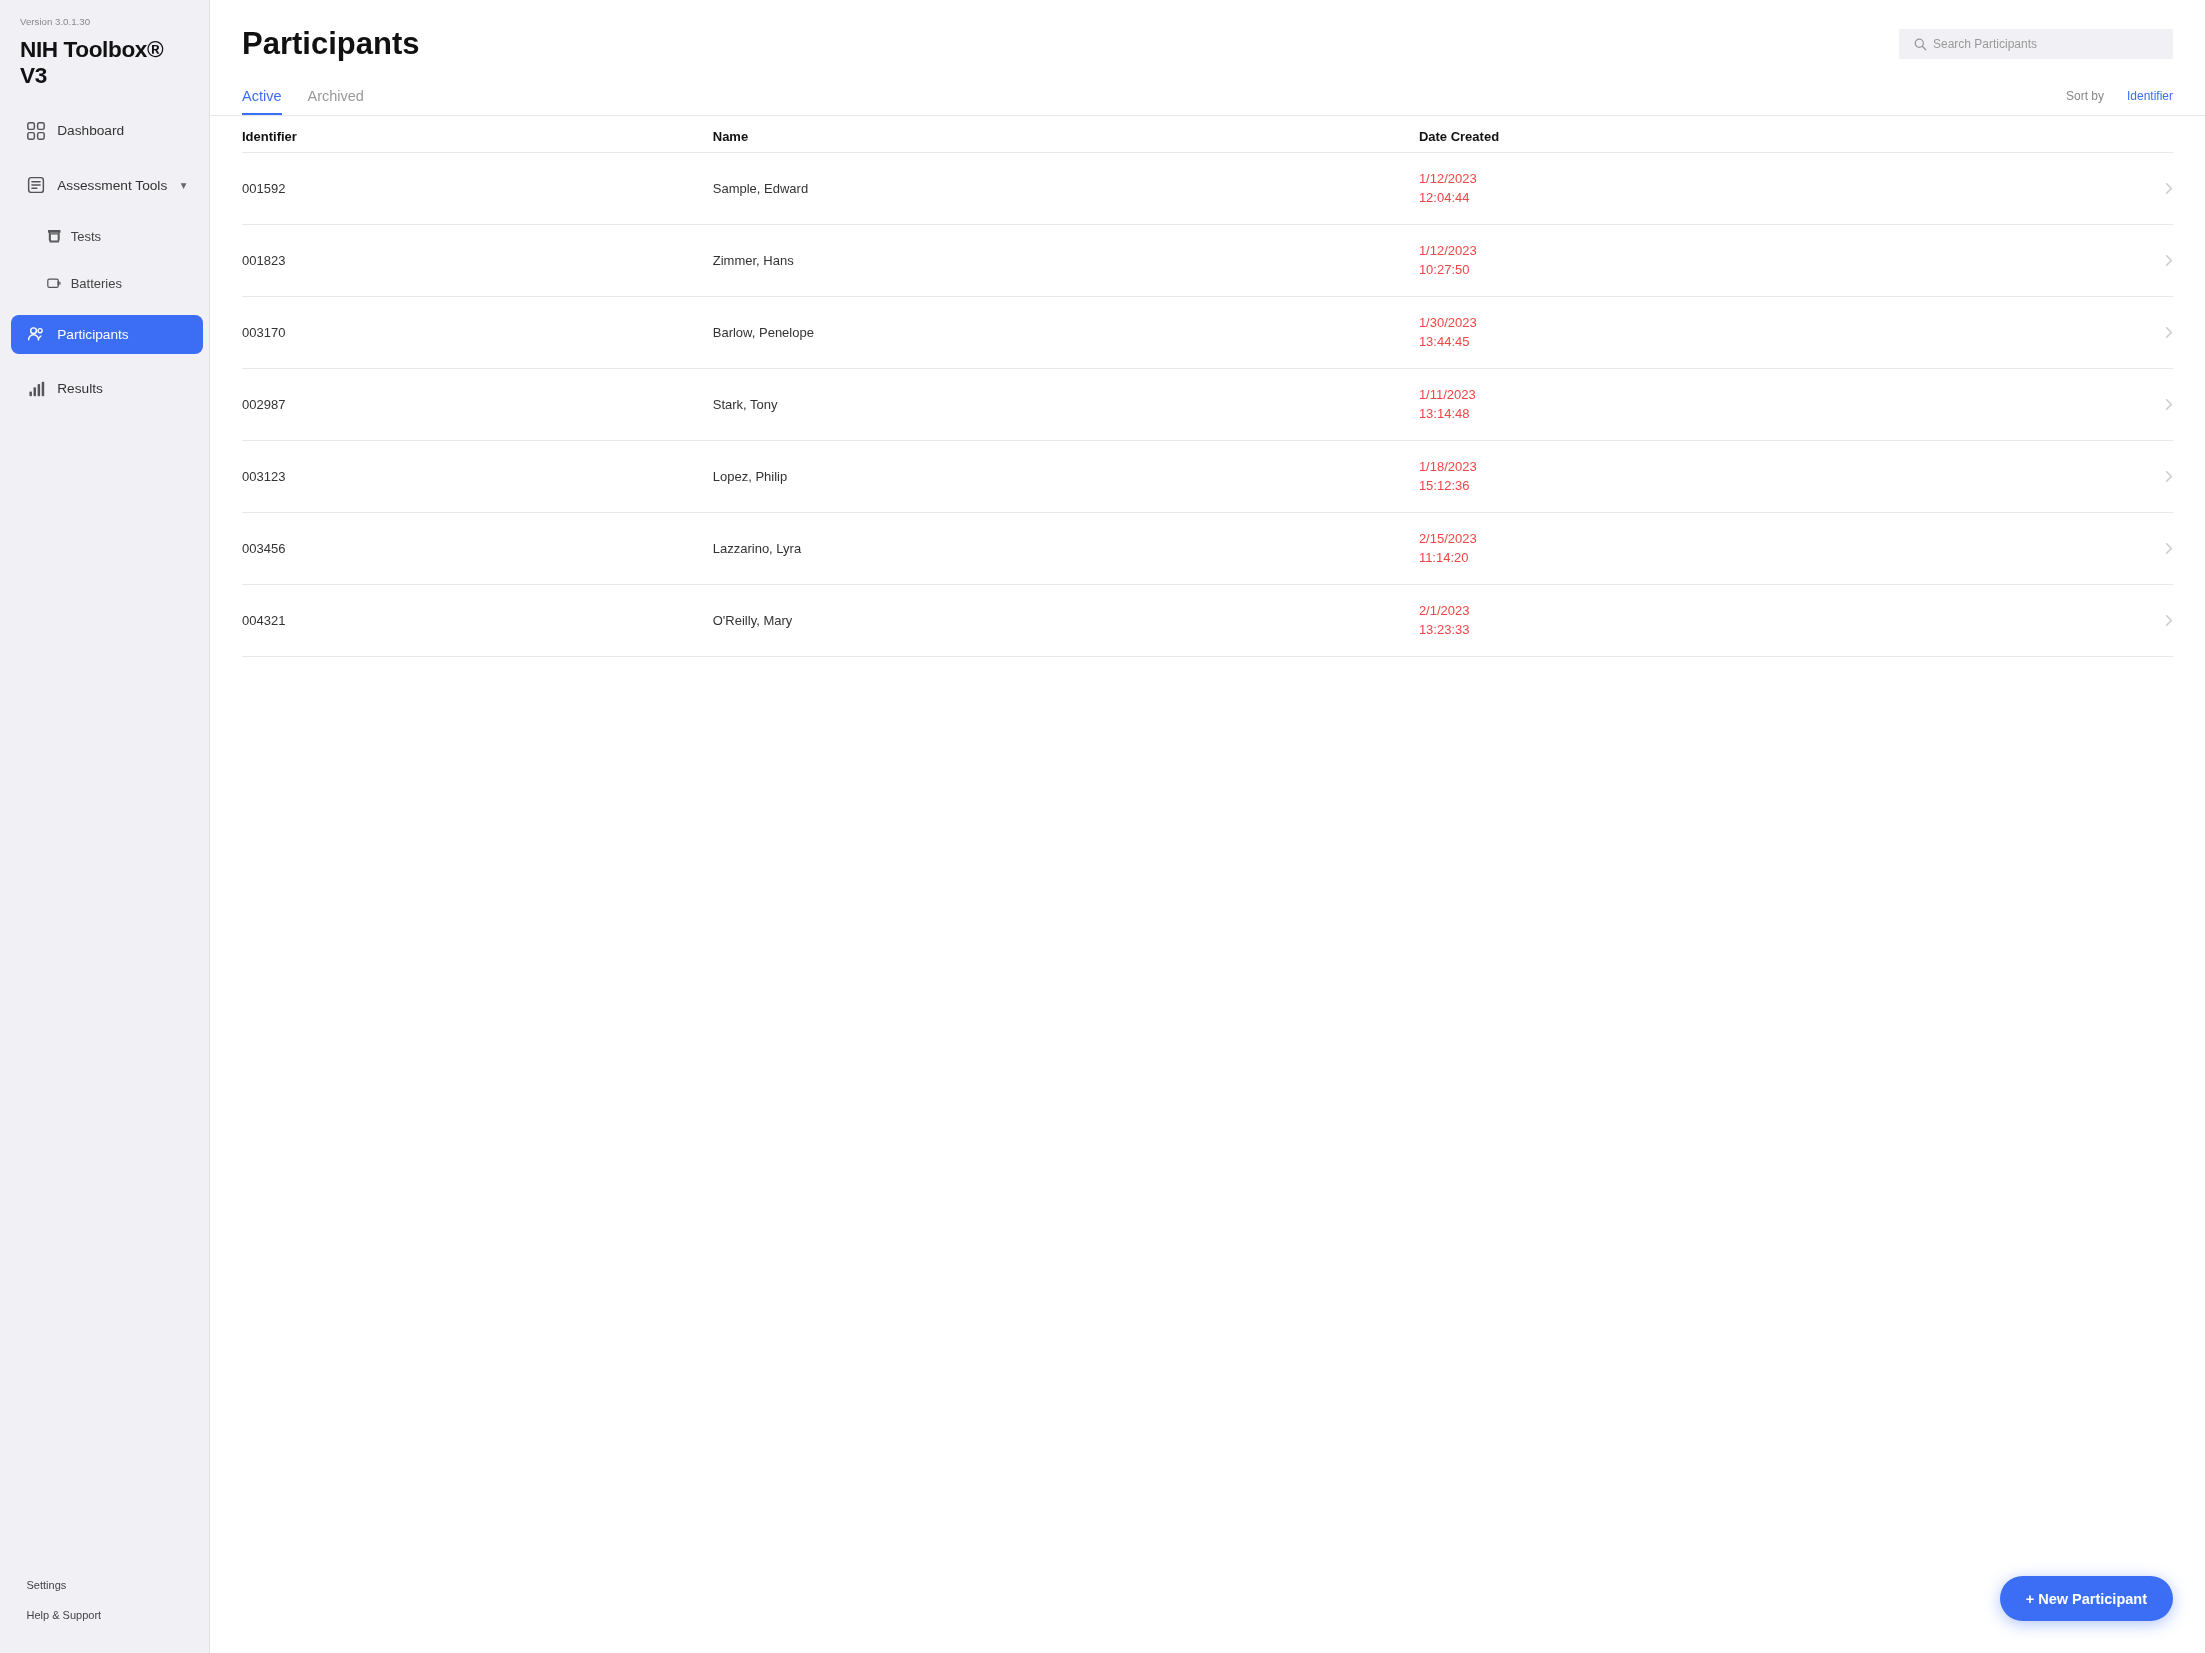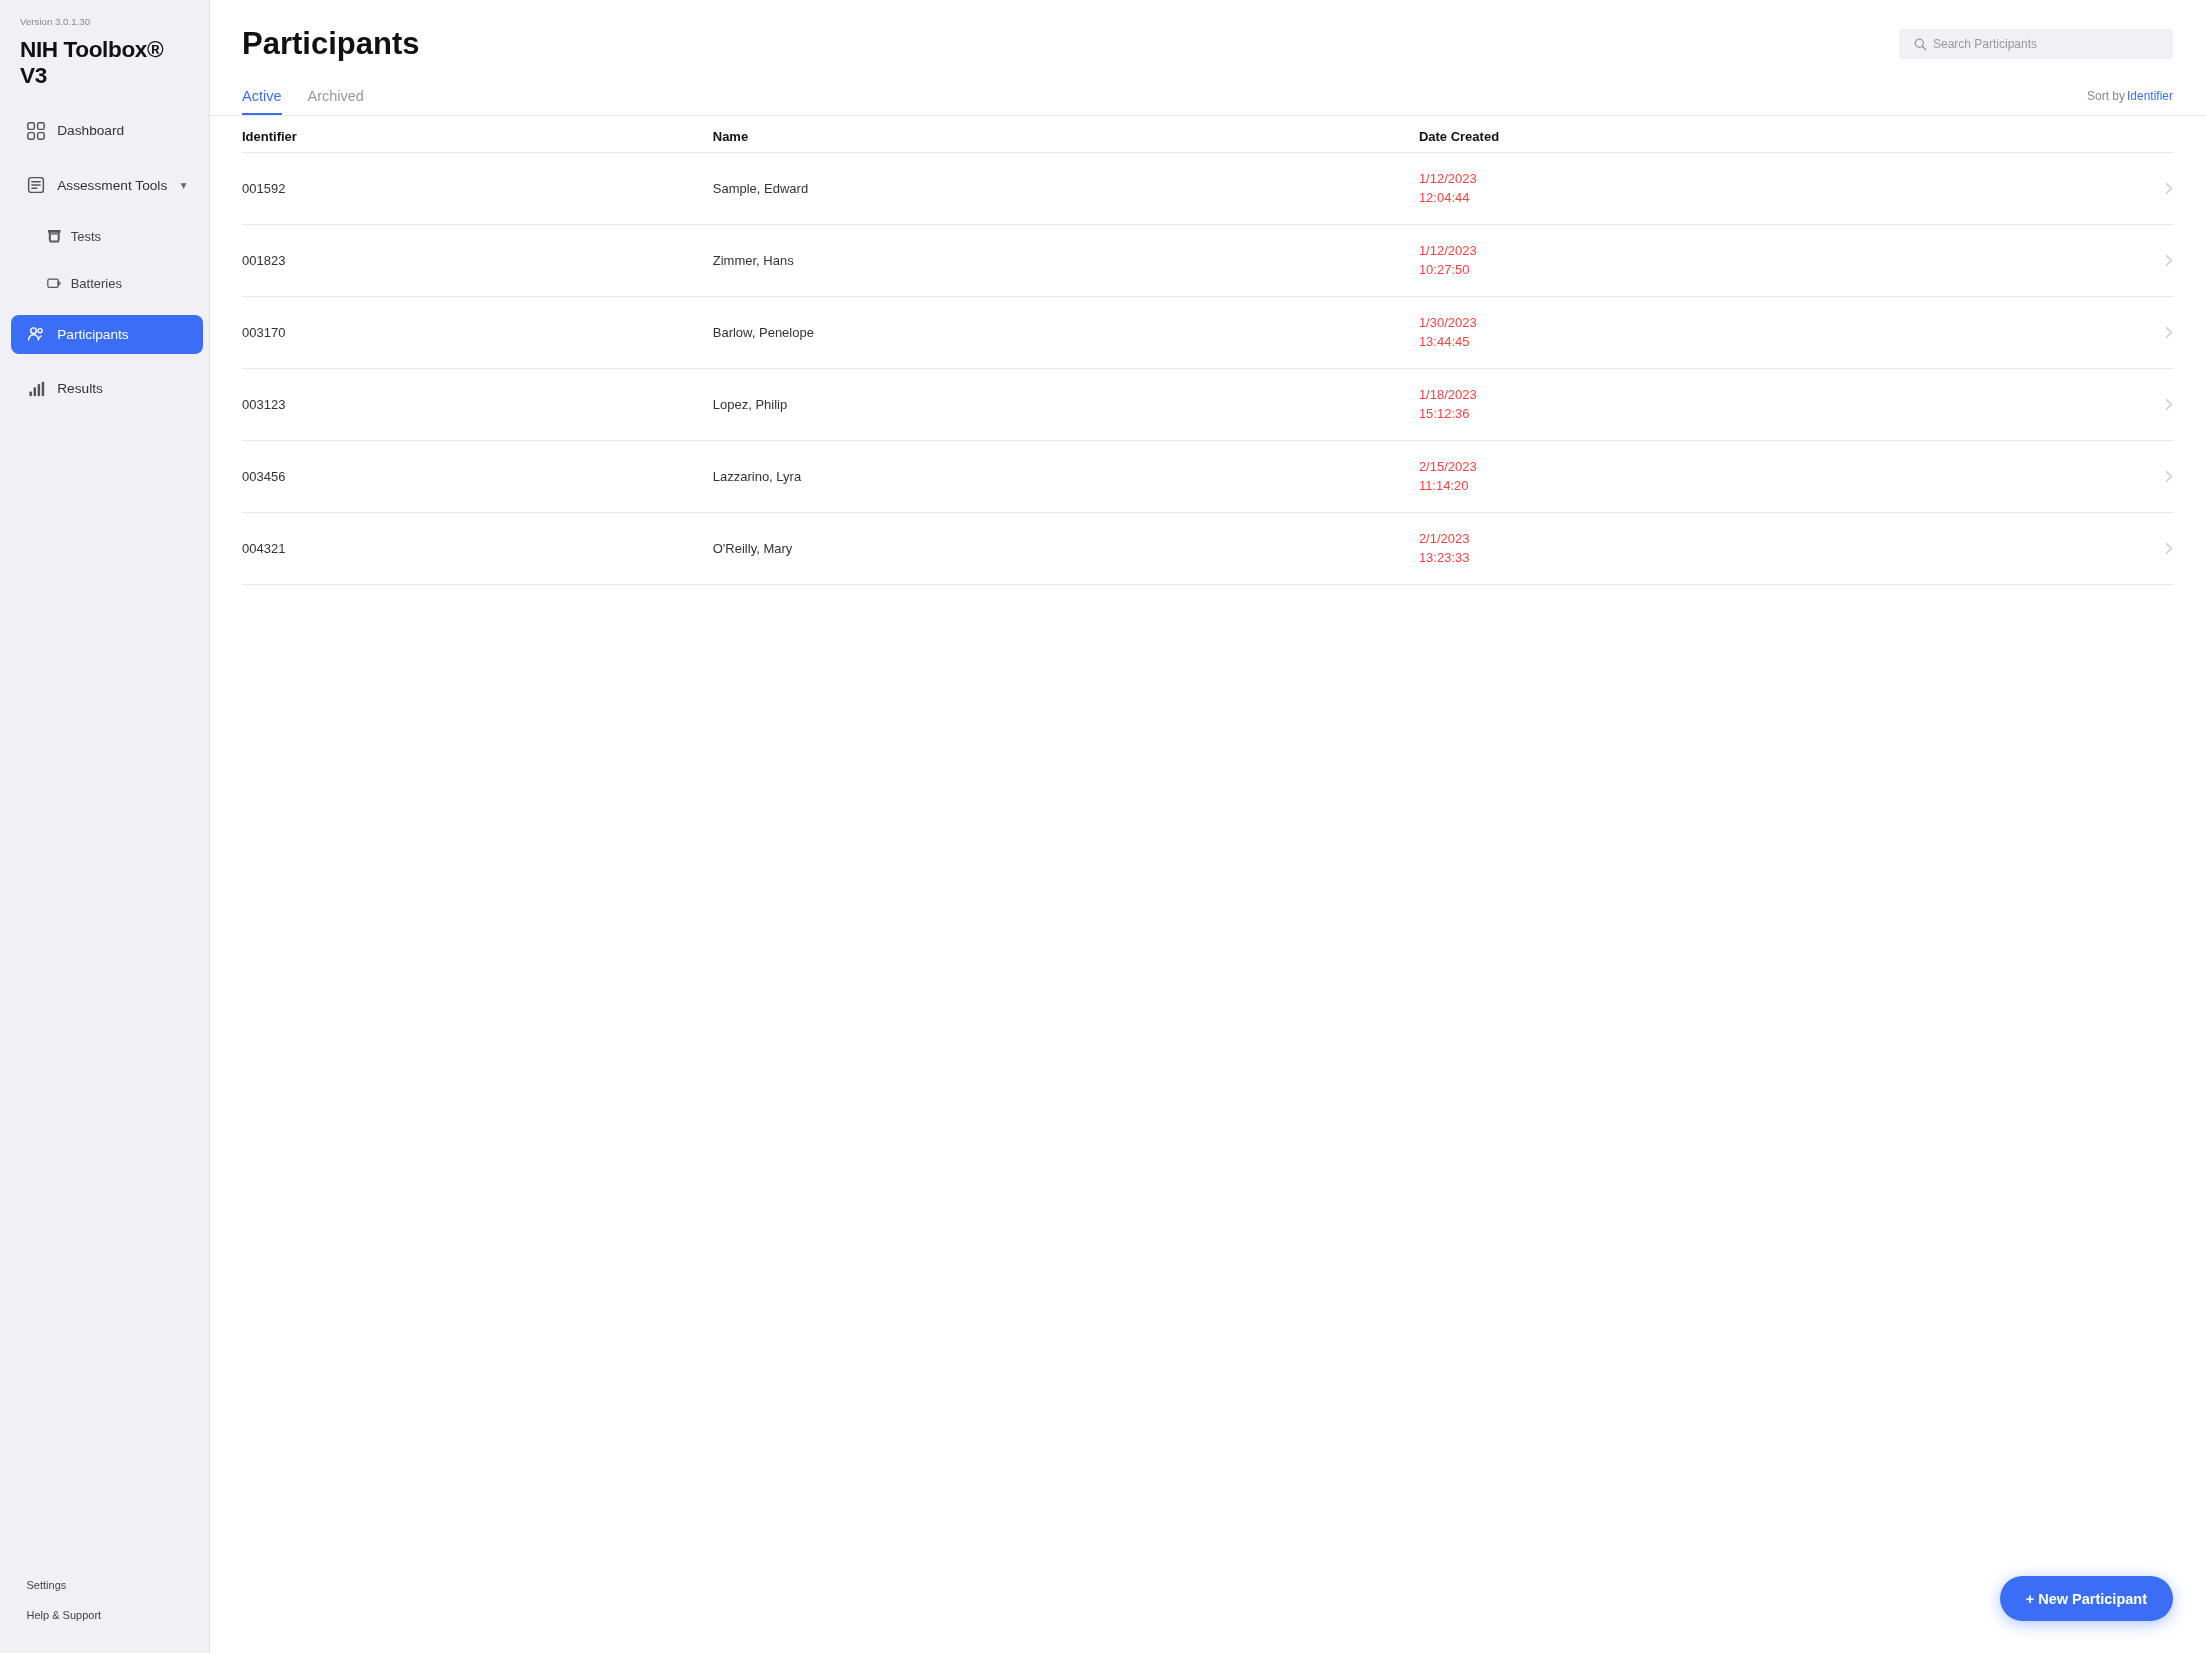--- a/index.html
+++ b/index.html
@@ -179,21 +179,21 @@
 
     .tab.active {
       color: #3b6ef5;
       border-bottom-color: #3b6ef5;
       font-weight: 500;
     }
 
     .sort-row {
       display: flex;
       align-items: flex-start;
-      gap: 2px;
+      gap: 23px;
       font-size: 12px;
     }
 
     .sort-label {
       color: #888;
     }
 
     .sort-value {
       color: #3b6ef5;
       font-weight: 500;
@@ -414,20 +414,30 @@
       <div class="table-cell">003170</div>
       <div class="table-cell">Barlow, Penelope</div>
       <div class="table-cell date">1/30/2023<br>13:44:45</div>
       <div class="table-cell chevron-cell">
         <svg width="8" height="13" viewBox="0 0 10 16" fill="none">
           <path d="M2 2l6 6-6 6" stroke="#ccc" stroke-width="2" stroke-linecap="round" stroke-linejoin="round"></path>
         </svg>
       </div>
     </div>
         <div class="table-row">
+      <div class="table-cell">002987</div>
+      <div class="table-cell">Stark, Tony</div>
+      <div class="table-cell date">1/11/2023<br>13:14:48</div>
+      <div class="table-cell chevron-cell">
+        <svg width="8" height="13" viewBox="0 0 10 16" fill="none">
+          <path d="M2 2l6 6-6 6" stroke="#ccc" stroke-width="2" stroke-linecap="round" stroke-linejoin="round"></path>
+        </svg>
+      </div>
+    </div>
+        <div class="table-row">
       <div class="table-cell">003123</div>
       <div class="table-cell">Lopez, Philip</div>
       <div class="table-cell date">1/18/2023<br>15:12:36</div>
       <div class="table-cell chevron-cell">
         <svg width="8" height="13" viewBox="0 0 10 16" fill="none">
           <path d="M2 2l6 6-6 6" stroke="#ccc" stroke-width="2" stroke-linecap="round" stroke-linejoin="round"></path>
         </svg>
       </div>
     </div>
         <div class="table-row">

